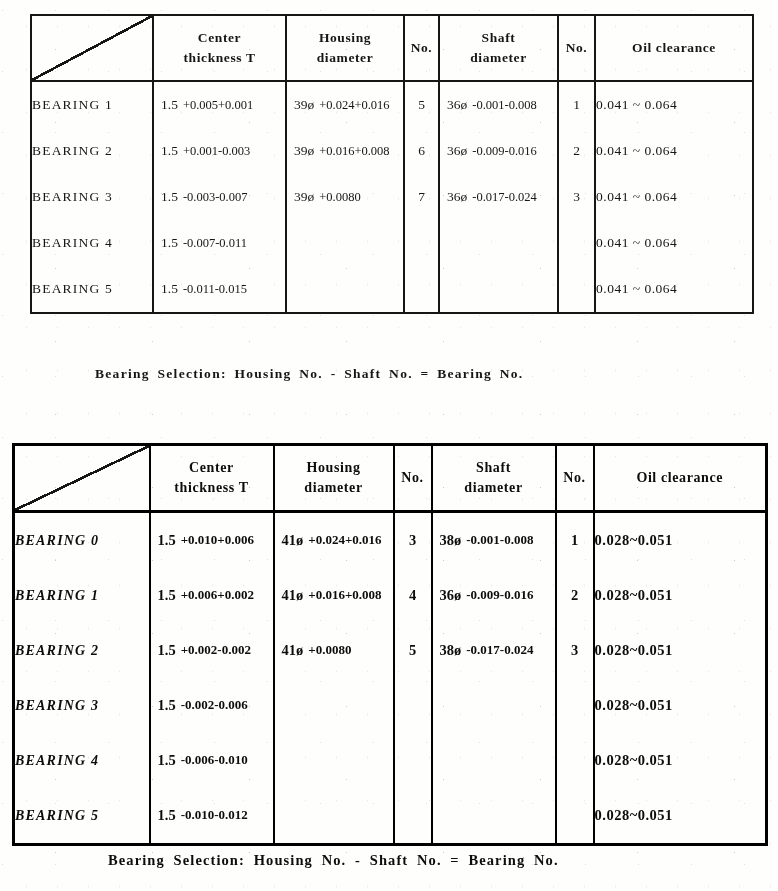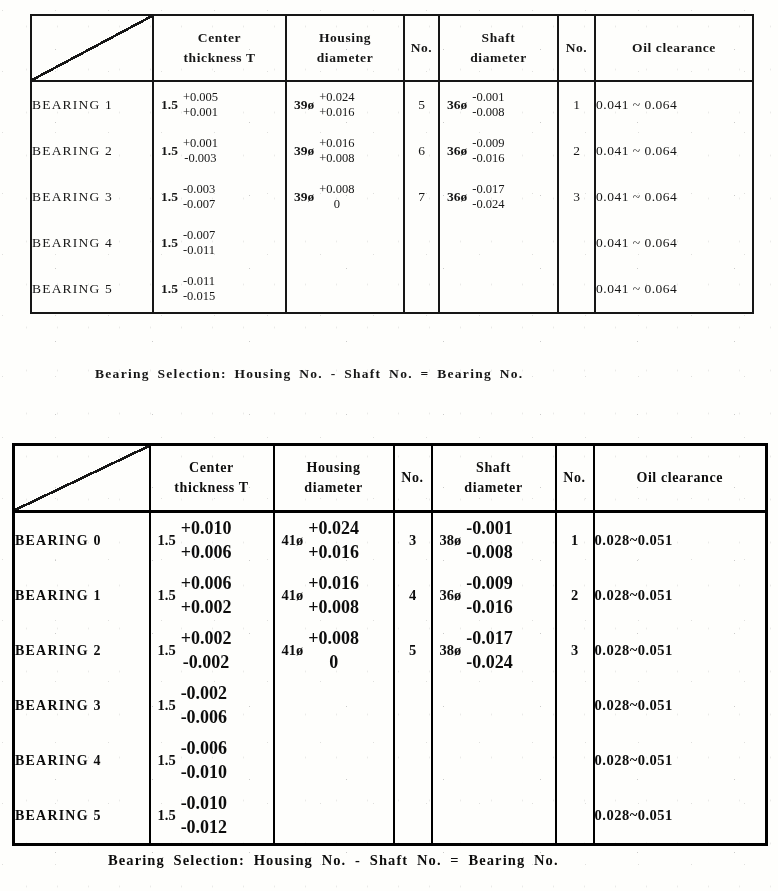--- a/index.html
+++ b/index.html
@@ -21,25 +21,25 @@
   .tbl th,.tbl td{border-left:2px solid #161616;padding:0;vertical-align:middle;}
   .t2 th,.t2 td{border-left:2.6px solid #000;}
   .tbl thead th{border-bottom:2.2px solid #161616;height:64px;font-weight:bold;white-space:pre-line;text-align:center;font-size:13.5px;letter-spacing:.6px;line-height:1.45;}
   .t2 thead th{border-bottom:3px solid #000;height:64px;font-size:14px;}
   .t1 tbody td{height:46px;font-size:13.5px;}
   .t2 tbody td{height:55px;font-size:14.5px;}
   .corner{position:relative;}
   .diag{position:absolute;inset:0;display:block;
     background:linear-gradient(to bottom right, transparent calc(50% - 1.3px), #161616 calc(50% - 1.3px) calc(50% + 1.3px), transparent calc(50% + 1.3px));}
   .bearing{padding-left:9px;letter-spacing:1.2px;white-space:nowrap;font-size:13px;}
-  .t2 .bearing{font-size:14px;}
+  .t2 .bearing{font-size:14px;font-style:italic;}
   .tolcell .wrap{display:flex;align-items:center;padding-left:7px;gap:5px;}
-  .base{white-space:nowrap;font-weight:bold;}
-  .stack{display:flex;flex-direction:column;text-align:center;font-size:12.5px;line-height:1.2;white-space:nowrap;}
-  .t2 .stack{font-size:18px;line-height:1.3;}
+  .base{white-space:nowrap;}
+  .stack{display:flex;flex-direction:row;text-align:center;font-size:12.5px;line-height:1.2;white-space:nowrap;}
+  .t2 .stack{font-size:13px;line-height:1.3;}
   .no{text-align:center;}
   .oil{padding-left:11px;white-space:nowrap;letter-spacing:.5px;}
   .caption1{position:absolute;left:95px;top:366px;font-size:13.5px;font-weight:bold;letter-spacing:1.3px;word-spacing:3px;}
   .caption2{position:absolute;left:108px;top:852px;font-size:14.5px;font-weight:bold;letter-spacing:1.1px;word-spacing:4px;color:#0d0d0d;}
 </style>
 </head>
 <body>
 
 <table class="tbl t1">
   <colgroup>

